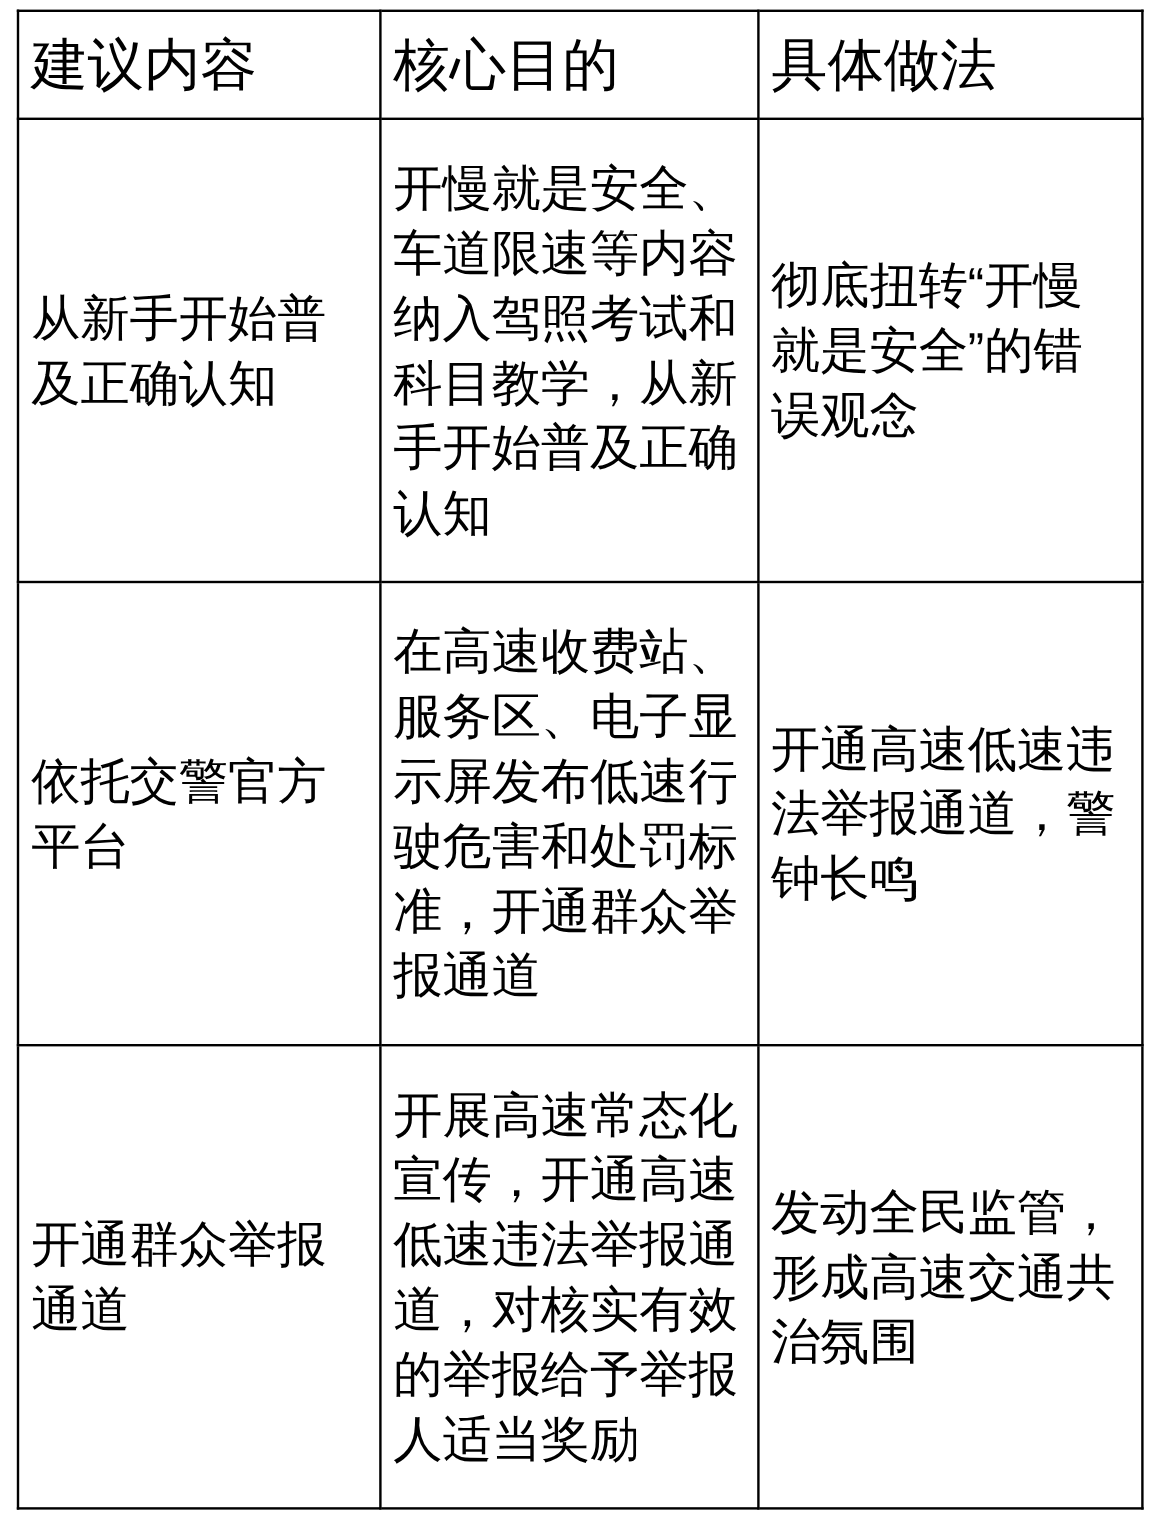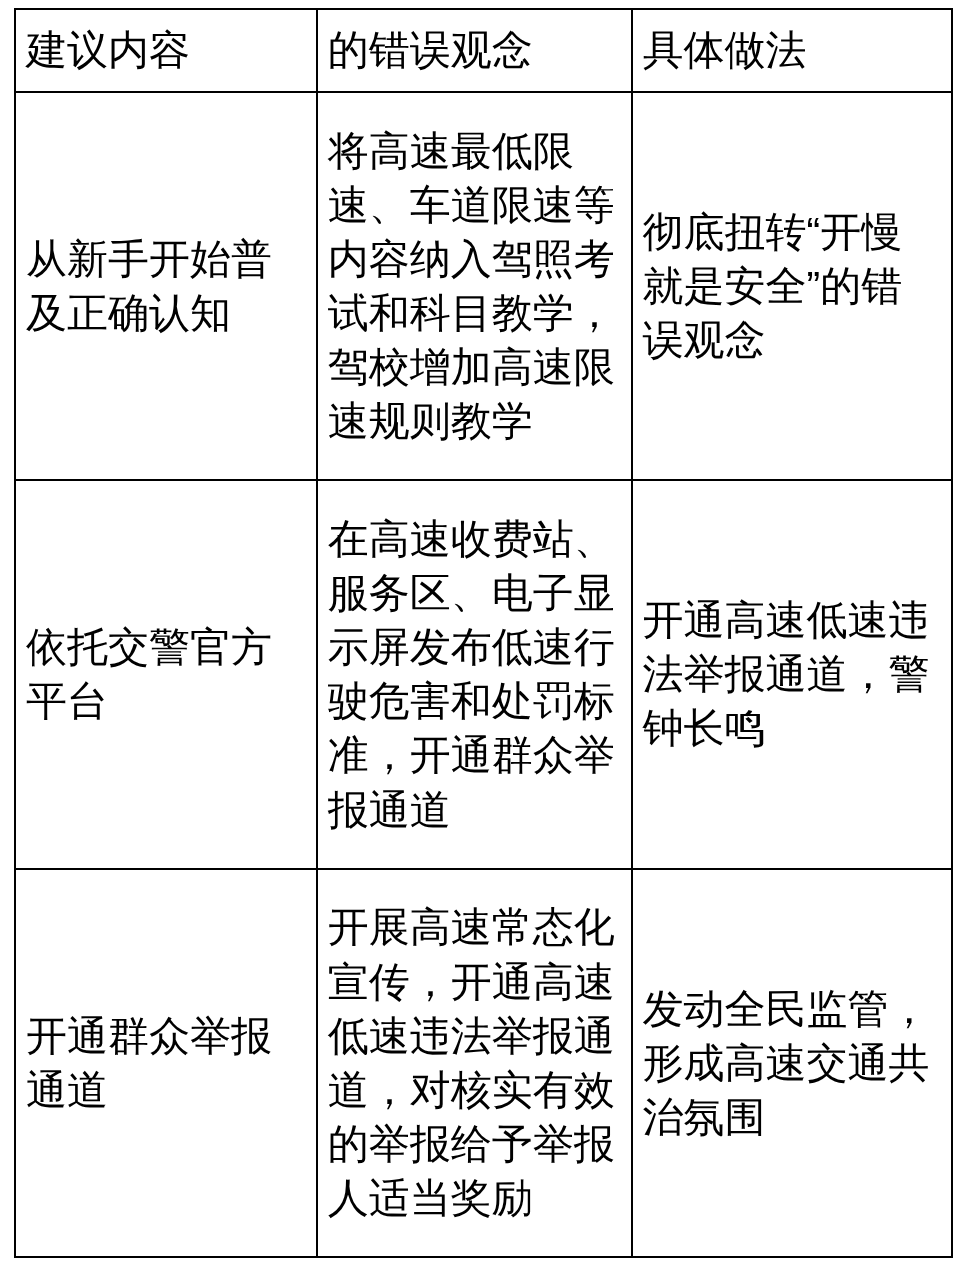--- a/index.html
+++ b/index.html
@@ -33,21 +33,21 @@
     font-size: 41px;
     line-height: 1.32;
     letter-spacing: 0px;
     word-break: break-all;
   }
   .col-a { width: 32.2%; }
   .col-b { width: 33.6%; }
   .col-c { width: 34.2%; }
 
   tr.header-row td {
-    font-size: 41px;
+    font-size: 47px;
     line-height: 1.2;
     padding-top: 10px;
     padding-bottom: 10px;
     vertical-align: middle;
   }
   td.cell-practice {
     letter-spacing: 0.5px;
   }
 </style>
 </head>
@@ -56,26 +56,26 @@
 <div class="sheet">
   <table class="suggestion-table">
     <colgroup>
       <col class="col-a">
       <col class="col-b">
       <col class="col-c">
     </colgroup>
     <tbody>
       <tr class="header-row">
         <td>建议内容</td>
-        <td>的错误观念</td>
+        <td>核心目的</td>
         <td>具体做法</td>
       </tr>
       <tr>
         <td>从新手开始普及正确认知</td>
-        <td class="cell-practice">将高速最低限速、车道限速等内容纳入驾照考试和科目教学，驾校增加高速限速规则教学</td>
+        <td class="cell-practice">开慢就是安全、车道限速等内容纳入驾照考试和科目教学，从新手开始普及正确认知</td>
         <td>彻底扭转“开慢就是安全”的错误观念</td>
       </tr>
       <tr>
         <td>依托交警官方平台</td>
         <td class="cell-practice">在高速收费站、服务区、电子显示屏发布低速行驶危害和处罚标准，开通群众举报通道</td>
         <td>开通高速低速违法举报通道，警钟长鸣</td>
       </tr>
       <tr>
         <td>开通群众举报通道</td>
         <td class="cell-practice">开展高速常态化宣传，开通高速低速违法举报通道，对核实有效的举报给予举报人适当奖励</td>

